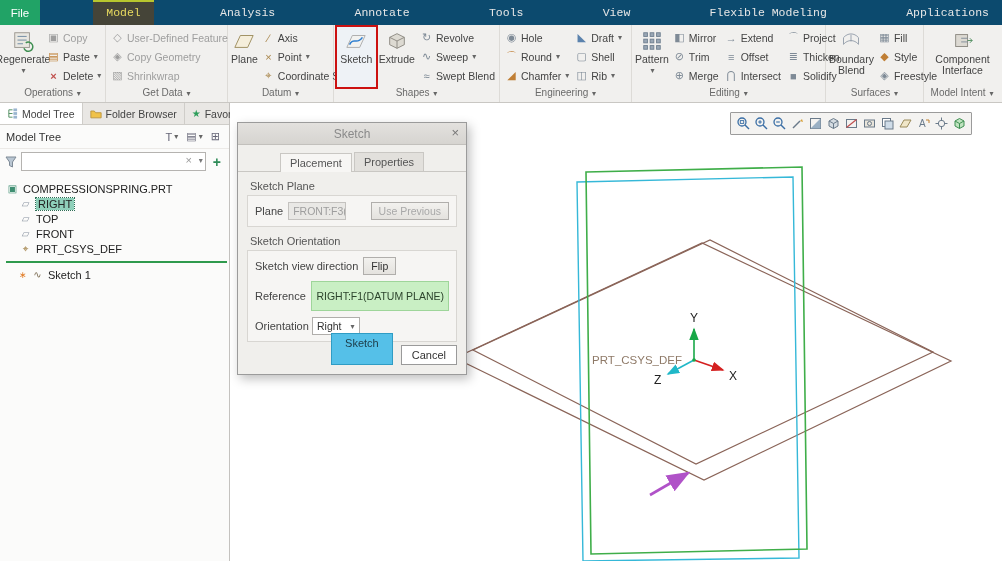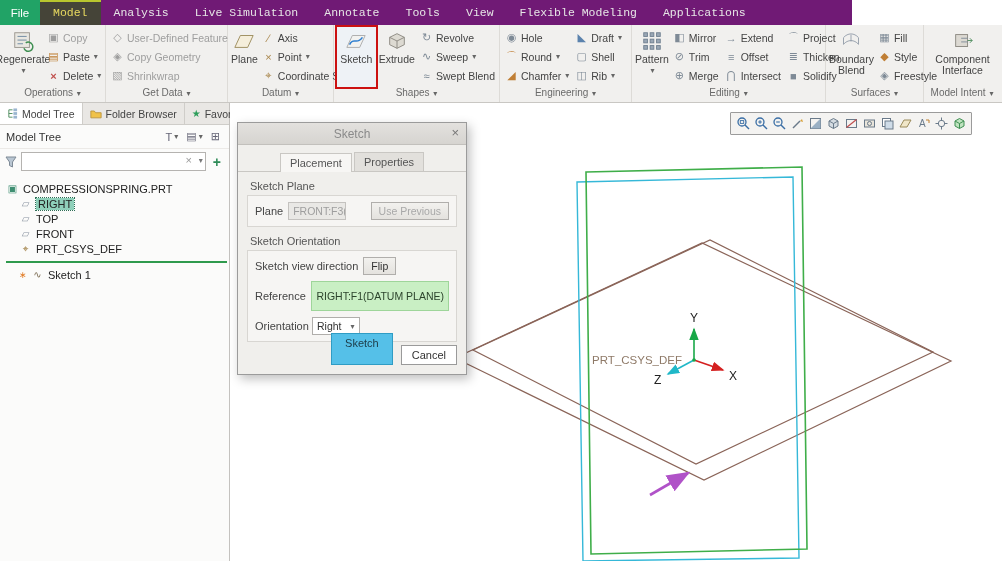--- a/index.html
+++ b/index.html
@@ -1,21 +1,21 @@
 <!DOCTYPE html>
 <html><head>
 <meta charset="utf-8">
 <style>
   * { margin:0; padding:0; box-sizing:border-box; }
   html,body { width:1002px; height:561px; }
   body { font-family:"Liberation Sans", sans-serif; font-size:11px; color:#333; background:#fff; overflow:hidden; }
   .app { position:relative; width:1002px; height:561px; background:#fff; overflow:hidden; }
 
   
-  .tabbar { position:absolute; left:0; top:0; width:852px; height:25px; background:#701a75; display:flex; align-items:stretch; }
+  .tabbar { position:absolute; left:0; top:0; width:1002px; height:25px; background:#0c4a6e; display:flex; align-items:stretch;justify-content:space-between; }
   .tab-file { width:40px; background:#21a366; color:#fff; display:flex; align-items:center; justify-content:center; font-size:11.5px; }
   .tab { padding:0 13px; color:#e6e6e6; display:flex; align-items:center; font-size:11.5px; cursor:default;font-family:Liberation Mono, monospace; }
   .tab.active { background:#454438; color:#e8da5f; box-shadow:inset 0 2px 0 #b8c62e; }
 
   
   .ribbon { position:absolute; left:0; top:25px; width:1002px; height:78px; background:#f1f0ee; border-bottom:1px solid #c9c7c3; display:flex; }
   .rgroup { height:100%; border-right:1px solid #dddbd7; display:flex; flex-direction:column; flex:0 0 auto; }
   .rcontent { flex:1; display:flex; padding:2px 2px 0 3px; gap:2px; }
   .rlabel { height:15px; text-align:center; color:#6a6a6a; font-size:10px; white-space:nowrap; }
   .btn-big { width:40px; display:flex; flex-direction:column; align-items:center; padding-top:2px; gap:1px; cursor:default; }
@@ -89,21 +89,20 @@
 </style>
 </head>
 <body>
 
 <div class="app">
 
   <div class="tabbar">
     <div class="tab-file">File</div>
     <div class="tab active">Model</div>
     <div class="tab">Analysis</div>
-    <div class="tab">Live Simulation</div>
     <div class="tab">Annotate</div>
     <div class="tab">Tools</div>
     <div class="tab">View</div>
     <div class="tab">Flexible Modeling</div>
     <div class="tab">Applications</div>
   </div>
 
   <div class="ribbon">
 
     <div class="rgroup" style="width:106px">

